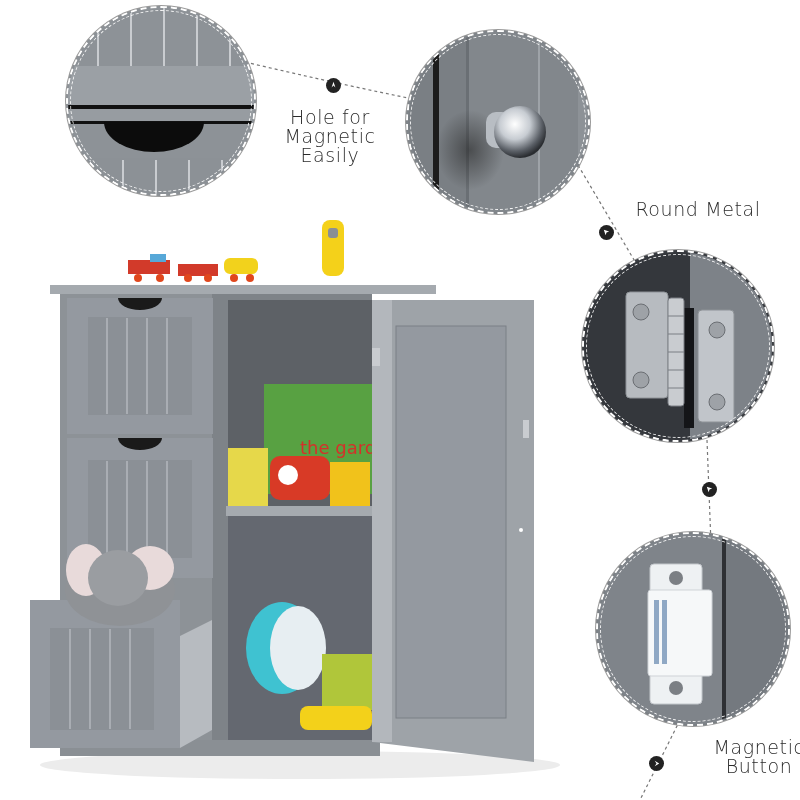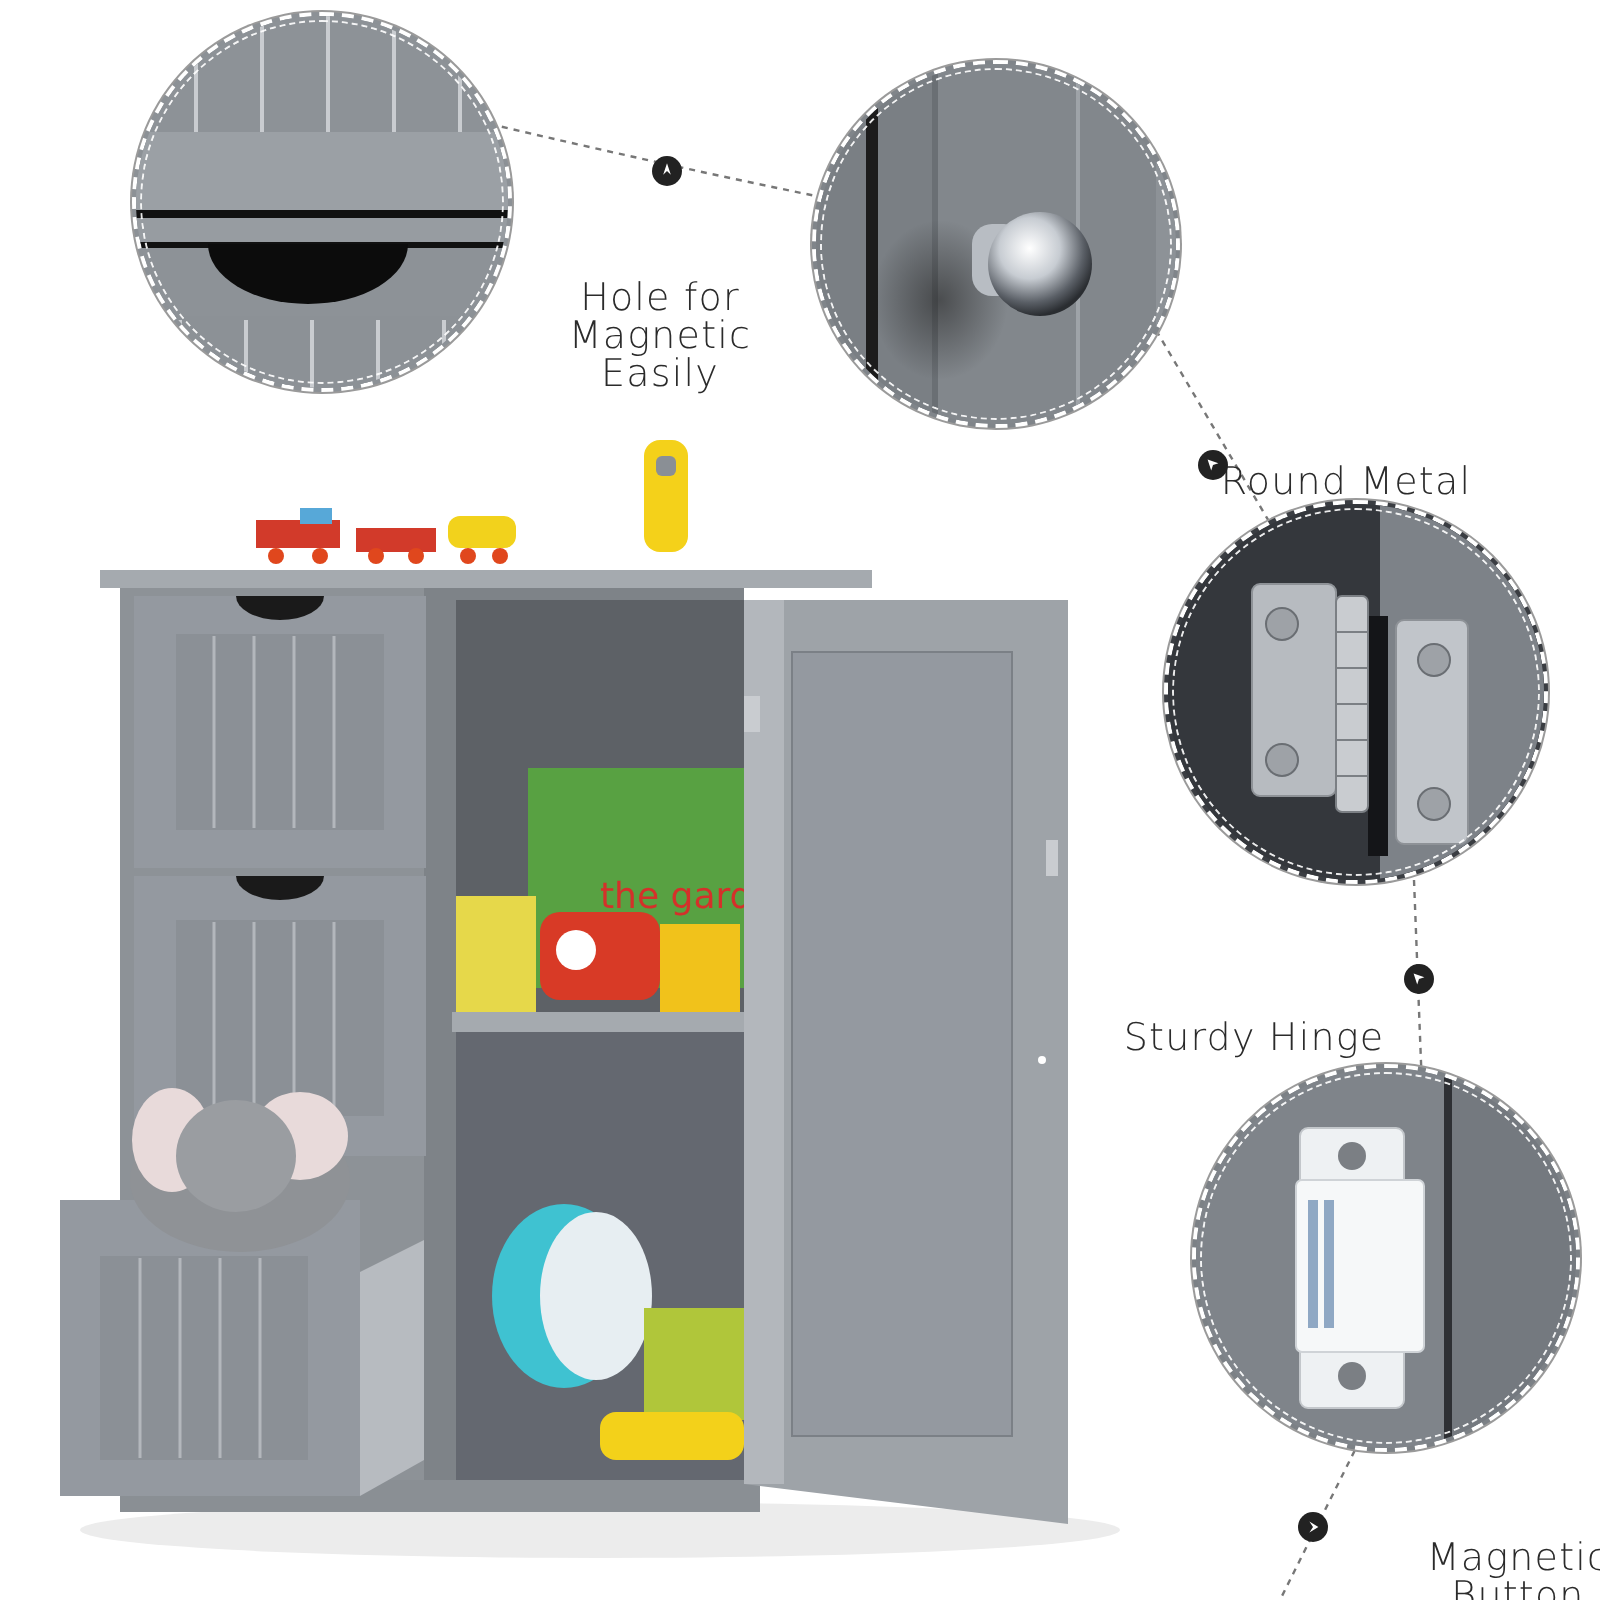--- a/index.html
+++ b/index.html
@@ -18,21 +18,21 @@
     box-shadow: 0 0 0 1px #9a9a9a;
   }
   .detail-circle::after {
     content: ""; position: absolute; inset: 2px; border-radius: 50%;
     border: 1px dashed rgba(255,255,255,0.9);
   }
 
   
   .label {
     position: absolute; color: #2b2b2b; font-family: "DejaVu Sans", sans-serif;
-    font-weight: 300; font-size: 19px; line-height: 19px; letter-spacing: 0.6px; text-align: center; margin-top: 32px;
+    font-weight: 300; font-size: 19px; line-height: 19px; letter-spacing: 0.6px; text-align: center;
   }
   .label span { display: block; }
 
   .arrow-dot {
     position: absolute; width: 15px; height: 15px; border-radius: 50%;
     background: #222222; display: flex; align-items: center; justify-content: center;
   }
   .arrow-dot svg { width: 9px; height: 9px; }
 
   
@@ -144,27 +144,24 @@
       <rect x="56" y="66" width="5" height="64" fill="#8fa8c4"></rect>
       <rect x="64" y="66" width="5" height="64" fill="#8fa8c4"></rect>
     </svg>
   </div>
 
   <div class="label" style="left:255px; top:108px; width:150px;">
     <span>Hole for</span>
     <span>Magnetic Easily</span>
   </div>
 
-  <div class="label" style="left:593px; top:200px; width:160px;">
+  <div class="label" style="left:618px; top:200px; width:160px;">
     <span>Round Metal</span>
   </div>
 
-  <div class="label" style="left:552px; top:478px; width:150px;">
-    <span>Sturdy Hinge</span>
-  </div>
 
   <div class="label" style="left:700px; top:738px; width:118px;">
     <span>Magnetic</span>
     <span>Button</span>
   </div>
 
   <div class="arrow-dot" style="left:326px; top:78px;">
     <svg viewBox="0 0 10 10">
         <path d="M2,2 L8,5 L5,5 L5,8 Z" fill="#fff" transform="rotate(45 5 5)"></path>
       </svg>

